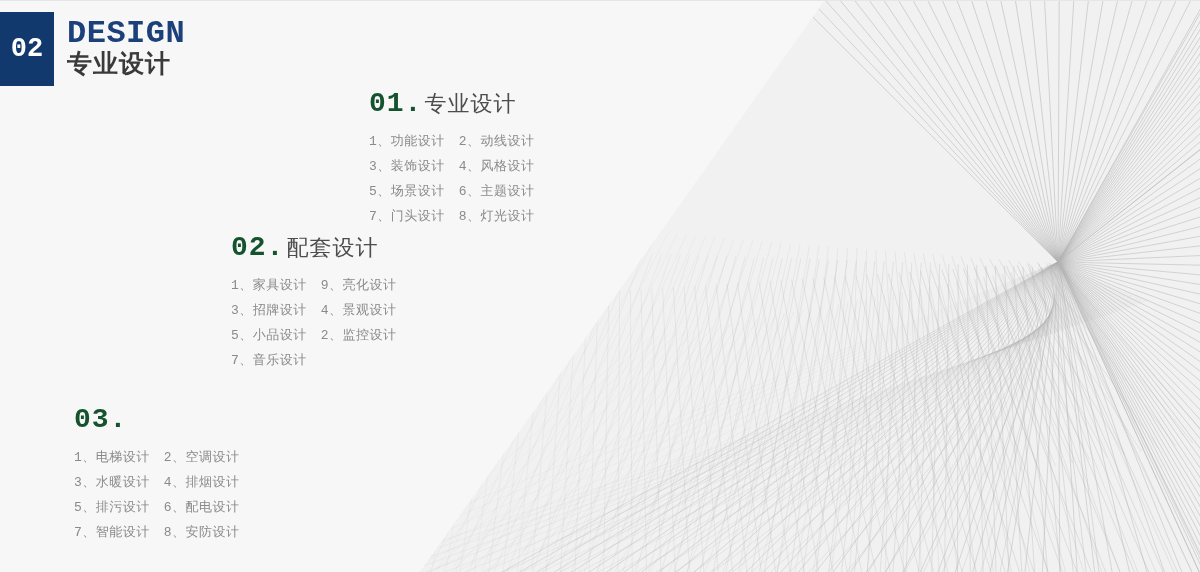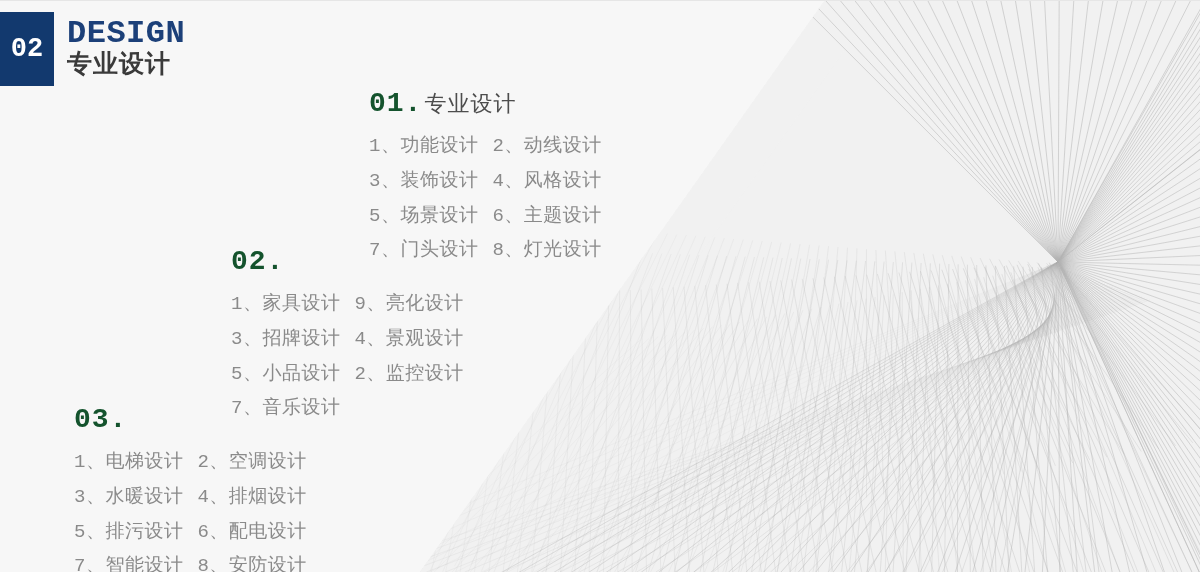--- a/index.html
+++ b/index.html
@@ -80,21 +80,21 @@
     margin-top: 1px;
     letter-spacing: 1px;
   }
 
   
   .block {
     position: absolute;
     z-index: 4;
   }
   #block-0 { left: 369px; top: 88px; }
-  #block-1 { left: 231px; top: 246px; }
+  #block-1 { left: 231px; top: 232px; }
   #block-2 { left: 74px; top: 404px; }
 
   .block-title {
     display: flex;
     align-items: baseline;
     white-space: nowrap;
     margin-bottom: 12px;
   }
   .block-num {
     color: #14532d;
@@ -111,21 +111,21 @@
   }
   .block-items {
     display: grid;
     grid-template-columns: auto auto;
     column-gap: 14px;
     row-gap: 4px;
     justify-content: start;
   }
   .item {
     color: #8a8a8a;
-    font-size: 19px;
+    font-size: 13px;
     line-height: 1.62;
     white-space: nowrap;
     letter-spacing: 0.5px;
   }
 </style>
 </head>
 <body>
 
 <div id="page">
 
@@ -548,20 +548,21 @@
         <div class="item">5、场景设计</div>
         <div class="item">6、主题设计</div>
         <div class="item">7、门头设计</div>
         <div class="item">8、灯光设计</div>
       </div>
   </div>
 
   <div class="block" id="block-1">
     <div class="block-title">
       <span class="block-num">02.</span>
+      <span class="block-name">配套设计</span>
     </div>
     <div class="block-items">
         <div class="item">1、家具设计</div>
         <div class="item">9、亮化设计</div>
         <div class="item">3、招牌设计</div>
         <div class="item">4、景观设计</div>
         <div class="item">5、小品设计</div>
         <div class="item">2、监控设计</div>
         <div class="item">7、音乐设计</div>
       </div>

